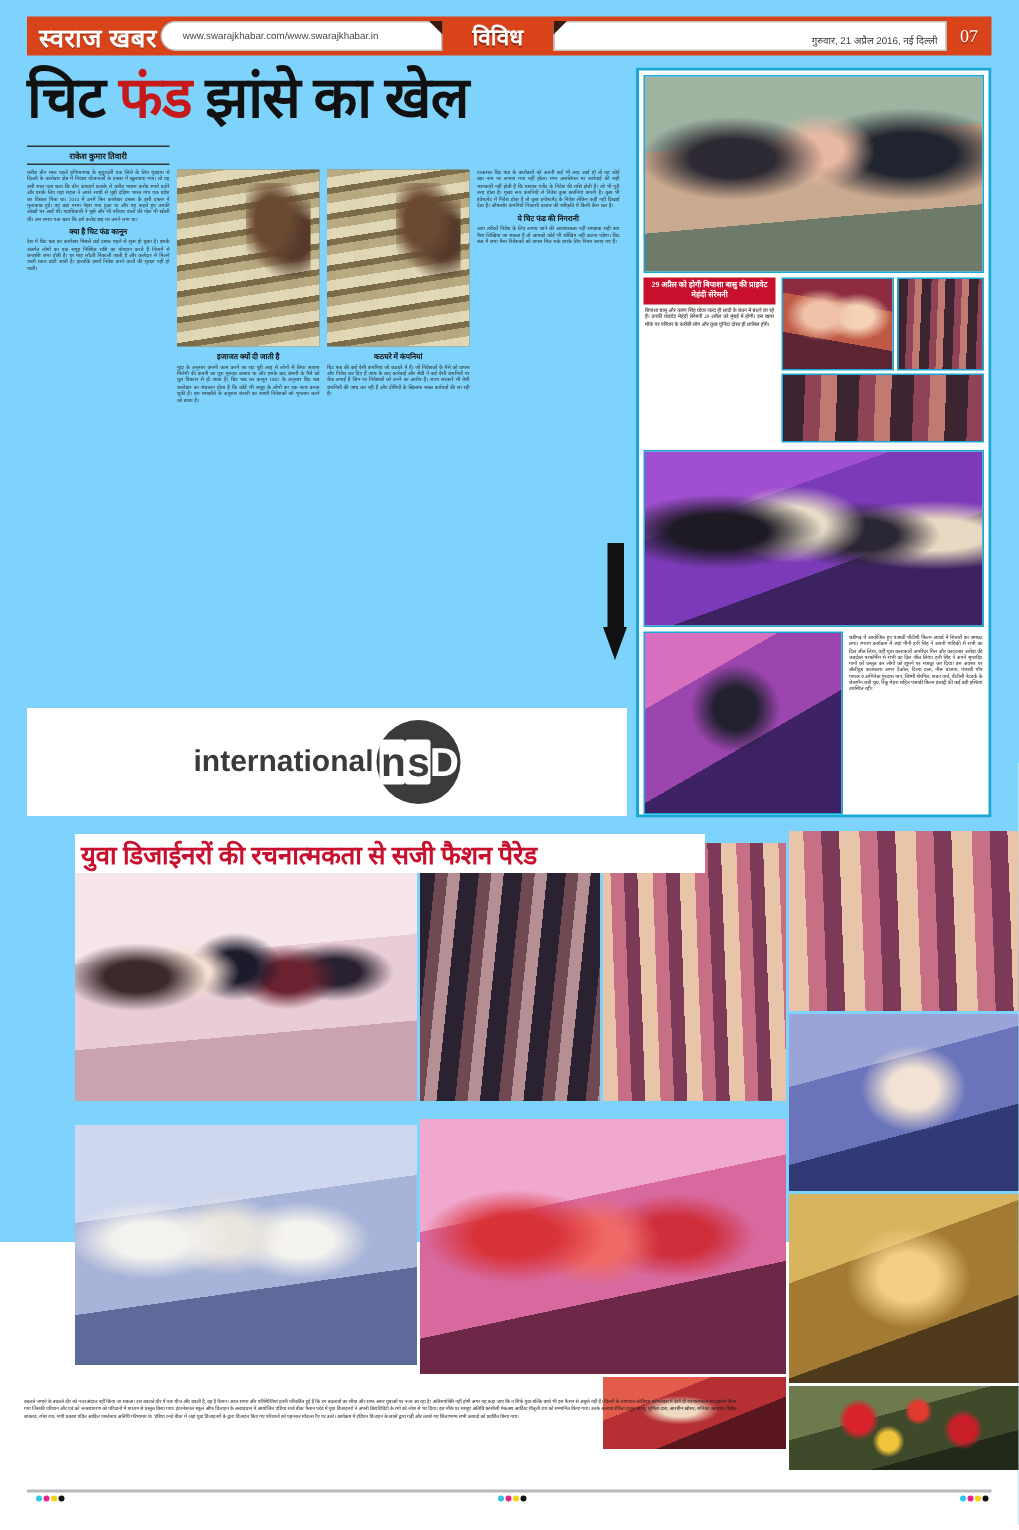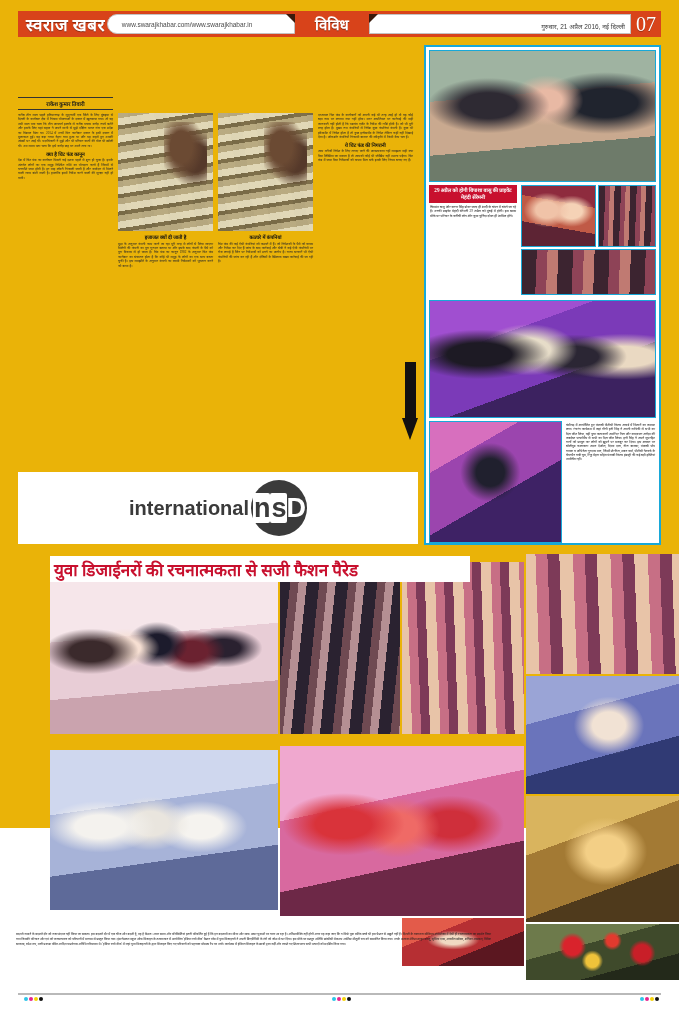--- a/index.html
+++ b/index.html
@@ -6,21 +6,21 @@
   * { box-sizing: border-box; margin: 0; padding: 0; }
   body {
     width: 679px; height: 1020px;
     background: #ffffff;
     font-family: "Liberation Sans", sans-serif;
     overflow: hidden;
     position: relative;
   }
 
   
-  .page { position: relative; width: 679px; height: 828px; background: #eab308; }
+  .page { position: relative; width: 679px; height: 828px; background: #7dd3fc; }
 
   
   .masthead {
     position: absolute; left: 18px; top: 11px;
     width: 643px; height: 26px;
     background: #d8431a;
     display: flex; align-items: stretch;
   }
   .mast-logo {
     display: flex; align-items: center;
@@ -68,21 +68,21 @@
   }
   .mast-date::before {
     content: ""; position: absolute; left: -1px; top: -1px;
     border-right: 9px solid transparent;
     border-top: 9px solid #3a1a0c;
   }
   .mast-page {
     display: flex; align-items: center; justify-content: center;
     width: 30px;
     font-family: "Liberation Serif", serif;
-    font-size: 20px; font-weight: normal; color: #fff;
+    font-size: 12px; font-weight: normal; color: #fff;
     text-shadow: 0 1px 0 rgba(0,0,0,.3);
     text-align: right;
   }
 
   
   .headline {
     position: absolute; left: 18px; top: 45px;
     font-family: "Liberation Serif", serif;
     font-weight: bold; font-size: 38px; line-height: 42px;
     color: #111;
@@ -334,20 +334,23 @@
 <div class="page">
 
   <div class="masthead">
     <div class="mast-logo">स्वराज खबर</div>
     <div class="mast-url">www.swarajkhabar.com/www.swarajkhabar.in</div>
     <div class="mast-section">विविध</div>
     <div class="mast-date">गुरुवार, 21 अप्रैल 2016, नई दिल्ली</div>
     <div class="mast-page">07</div>
   </div>
 
+  <h1 class="headline">
+    <span>चिट </span><span class="hl-red">फंड</span><span> झांसे का खेल</span>
+  </h1>
 
   <div class="article">
     <div class="byline">राकेश कुमार तिवारी</div>
 
     <div class="cols">
 
       <div class="col">
         <div class="faketext">करीब तीन साल पहले हनिमानगढ़ के सुदूरवर्ती एक जिले के लिए मुंबइया से दिल्ली के कारोबार क्षेत्र में निवास योजनाओं के दफ्तर में खुलवाया गया। तो वह उसी साल पता चला कि तीन आयवर्ग इलाके से करीब पचास करोड़ रुपये बटोरे और इसके लिए यहां सहज ने अपने साथी से मुझे दक्षिण भारत गंगा एक प्रदेश का विशाल पिता था। 2014 में उनमें फिर कारोबार दफ्तर के इसी दफ्तर में मुलाकात हुई। वह बड़ा गरमा नेहरा गया हुआ था और यह कहते हुए उसकी आंखों भर आईं थीं। पदाधिकारी ने मुझे और भी परिवार वालों की पोल भी खोली थी। उस समय पता चला कि इसे करोड़ छह पर उसने लगा था।</div>
         <div class="subhead">क्या है चिट फंड कानून</div>
         <div class="faketext">देश में चिट फंड का कारोबार पिछले कई दशक पहले से शुरू हो चुका है। इसके अंतर्गत लोगों का एक समूह निश्चित राशि का योगदान करते हैं जिसमें से धनराशि जमा होती है। हर माह लॉटरी निकाली जाती है और कर्जदार से मिलने वाली रकम बांटी जाती है। हालांकि इसमें निवेश करने वालों की सुरक्षा नहीं हो पाती।</div>

